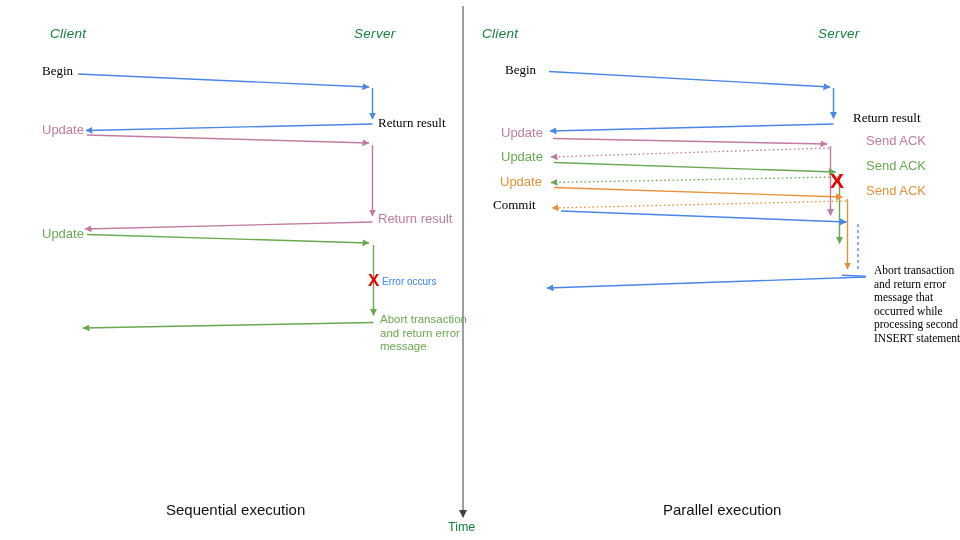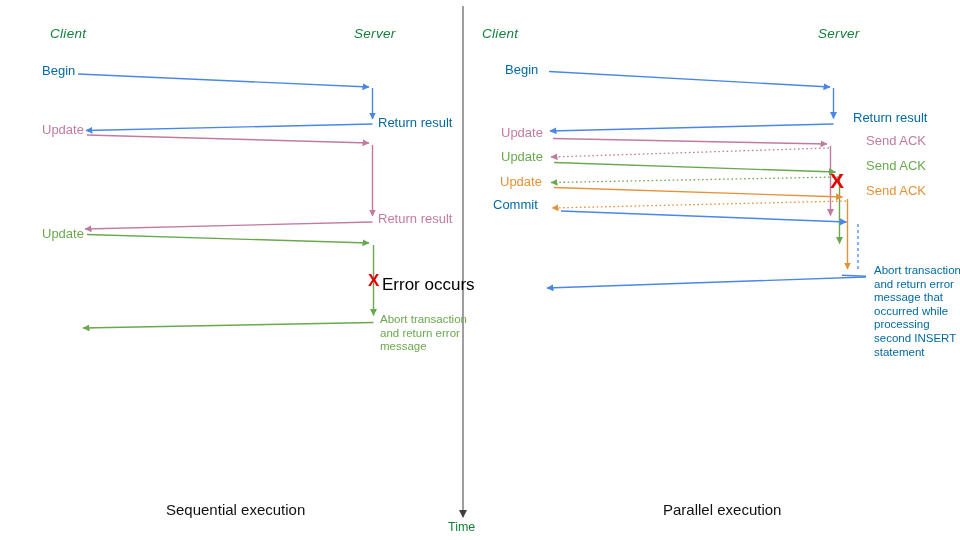--- a/index.html
+++ b/index.html
@@ -3,25 +3,25 @@
 <meta charset="utf-8">
 <style>
   html,body{margin:0;padding:0;background:#ffffff;}
   #stage{
     position:relative;width:960px;height:540px;background:#ffffff;
     font-family:"Liberation Sans",sans-serif;overflow:hidden;
   }
   #wires{position:absolute;left:0;top:0;width:960px;height:540px;}
   .lbl{position:absolute;font-size:13px;white-space:nowrap;line-height:1.1;}
   .hdr{font-style:italic;font-size:13.5px;color:#15803d;letter-spacing:.3px;}
-  .blue{color:#0369a1;}
+  .blue{color:#000000;font-family:Liberation Serif, serif;}
   .pink{color:#c27ba0;}
   .green{color:#6aa84f;}
   .orange{color:#e69138;}
-  .red{color:#000000;font-size:17px;}
+  .red{color:#3b82f6;font-size:10px;}
   .xmark{position:absolute;color:#e60000;font-weight:bold;font-size:17px;line-height:1;}
   .xmark.big{font-size:21px;}
   .wrapblock{white-space:normal;font-size:11.5px;line-height:13.6px;}
   .caption{font-size:15px;color:#111111;}
   .timelbl{font-size:12.5px;color:#15803d;}
 </style>
 </head>
 <body>
 
 <div id="stage">

